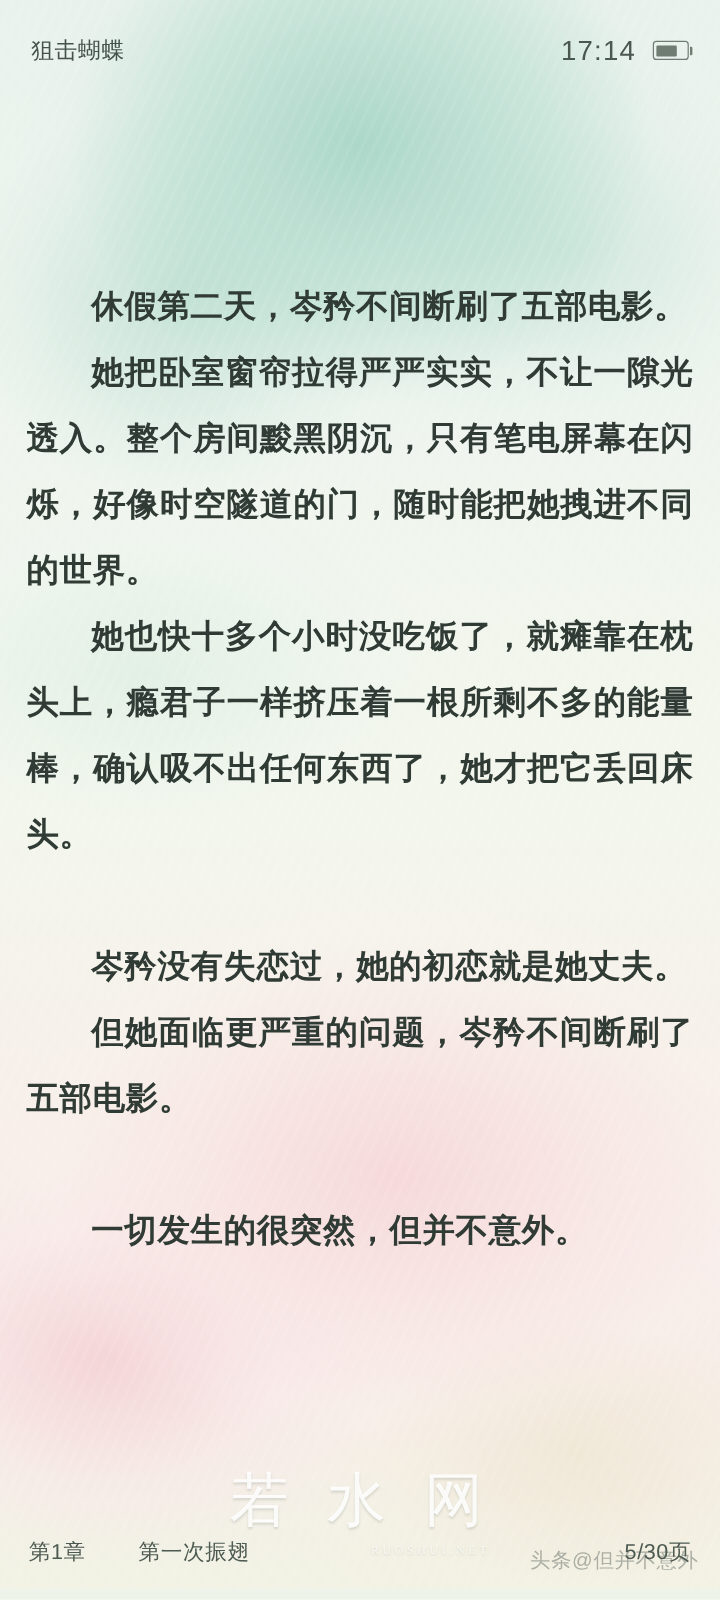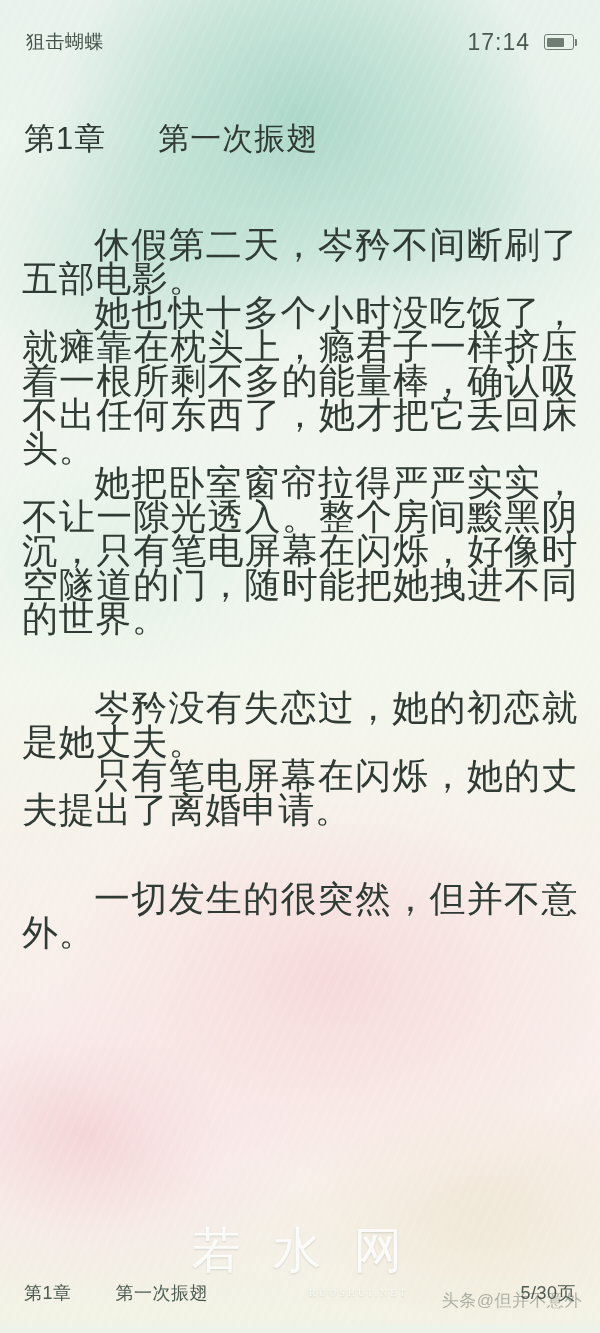--- a/index.html
+++ b/index.html
@@ -106,26 +106,27 @@
     white-space: nowrap;
   }
   .chapter-head .num { margin-right: 52px; }
 
   
   .content {
     position: absolute;
     top: 228px;
     left: 22px;
     right: 22px;
-    font-size: 36px;
-    line-height: 34px;
+    font-size: 27px;
+    line-height: 55px;
     color: #2f3b34;
     letter-spacing: 0.6px;
     text-align: justify;
     text-justify: inter-ideograph;
+    font-weight: bold;
   }
   .content p {
     margin: 0;
     text-indent: 2em;
   }
   .content p.gap { margin-top: 55px; }
 
   
   .wm-center {
     position: absolute;
@@ -193,30 +194,27 @@
 
   <div class="statusbar">
     <div class="title">狙击蝴蝶</div>
     <div class="spacer"></div>
     <div class="clock">17:14</div>
     <div class="battery">
       <div class="lvl" style="width:17px;"></div>
     </div>
   </div>
 
-  <div class="chapter-head">
-    <span class="num">第1章</span><span class="ttl">第一次振翅</span>
-  </div>
 
   <div class="content">
     <p>休假第二天，岑矜不间断刷了五部电影。</p>
+    <p>她把卧室窗帘拉得严严实实，不让一隙光透入。整个房间黢黑阴沉，只有笔电屏幕在闪烁，好像时空隧道的门，随时能把她拽进不同的世界。</p>
     <p>她也快十多个小时没吃饭了，就瘫靠在枕头上，瘾君子一样挤压着一根所剩不多的能量棒，确认吸不出任何东西了，她才把它丢回床头。</p>
-    <p>她把卧室窗帘拉得严严实实，不让一隙光透入。整个房间黢黑阴沉，只有笔电屏幕在闪烁，好像时空隧道的门，随时能把她拽进不同的世界。</p>
     <p class="gap">岑矜没有失恋过，她的初恋就是她丈夫。</p>
-    <p>只有笔电屏幕在闪烁，她的丈夫提出了离婚申请。</p>
+    <p>但她面临更严重的问题，岑矜不间断刷了五部电影。</p>
     <p class="gap">一切发生的很突然，但并不意外。</p>
   </div>
 
   <div class="wm-center">
     <span>若</span>
     <span>水</span>
     <span>网</span>
     <span class="sub">RUOSHUI.NET</span>
   </div>
 

